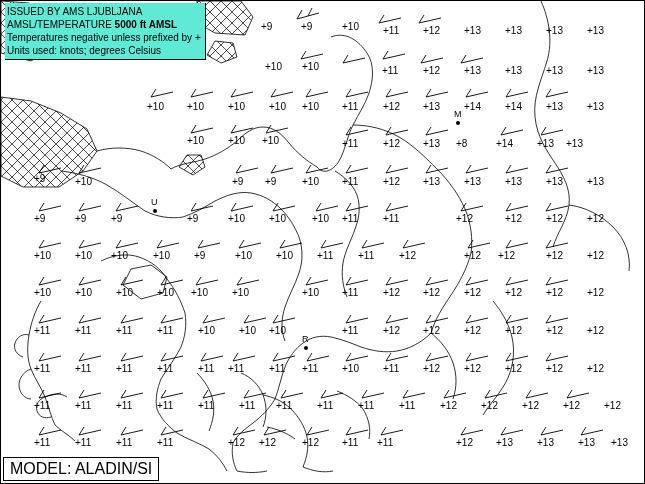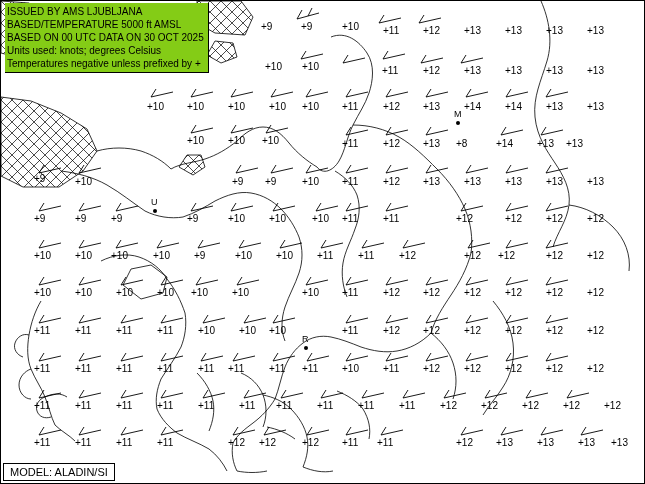--- a/index.html
+++ b/index.html
@@ -23,45 +23,45 @@
     position: absolute;
     left: 0;
     top: 0;
     width: 645px;
     height: 484px;
   }
   .hdr-block {
     position: absolute;
     left: 4px;
     top: 2px;
-    background: #84cc16;
+    background: #5eead4;
     border: 1px solid #000;
     border-top: none;
     border-left: none;
     padding: 2px 4px 2px 2px;
     z-index: 30;
     line-height: 13px;
   }
   .hdr-line {
     font-size: 10px;
     color: #000;
     white-space: nowrap;
   }
-  .hdr-line b { font-weight: normal; }
+  .hdr-line b { font-weight: bold; }
   .footer-block {
     position: absolute;
     left: 2px;
     bottom: 2px;
     background: #ffffff;
     border: 1px solid #000;
     padding: 2px 6px;
     z-index: 30;
   }
   .footer-line {
-    font-size: 11px;
+    font-size: 16px;
     color: #000;
     white-space: nowrap;
   }
   .temp-label {
     position: absolute;
     font-size: 10px;
     color: #000;
     white-space: nowrap;
     z-index: 20;
     font-family: "Liberation Sans", sans-serif;
@@ -691,25 +691,24 @@
       <g transform="translate(580,434)">
           <path d="M0,0 L22,-5"></path>
           <path d="M0,0 L5,-8"></path>
         </g>
     </g>
   </svg>
 
   <div class="hdr-block">
     <div class="hdr-line">ISSUED BY AMS LJUBLJANA</div>
     <div class="hdr-line">
-      <span>BASED/TEMPERATURE </span><b>5000 ft AMSL</b>
+      <span>AMSL/TEMPERATURE </span><b>5000 ft AMSL</b>
     </div>
-    <div class="hdr-line">BASED ON 00 UTC DATA ON 30 OCT 2025</div>
+    <div class="hdr-line">Temperatures negative unless prefixed by +</div>
     <div class="hdr-line">Units used: knots; degrees Celsius</div>
-    <div class="hdr-line">Temperatures negative unless prefixed by +</div>
   </div>
 
   <div class="footer-block">
     <div class="footer-line">MODEL: ALADIN/SI</div>
   </div>
 
   <div id="temp-layer">
       <div class="temp-label" style="left: 260px; top: 20px;">+9</div>
       <div class="temp-label" style="left: 300px; top: 20px;">+9</div>
       <div class="temp-label" style="left: 341px; top: 20px;">+10</div>

